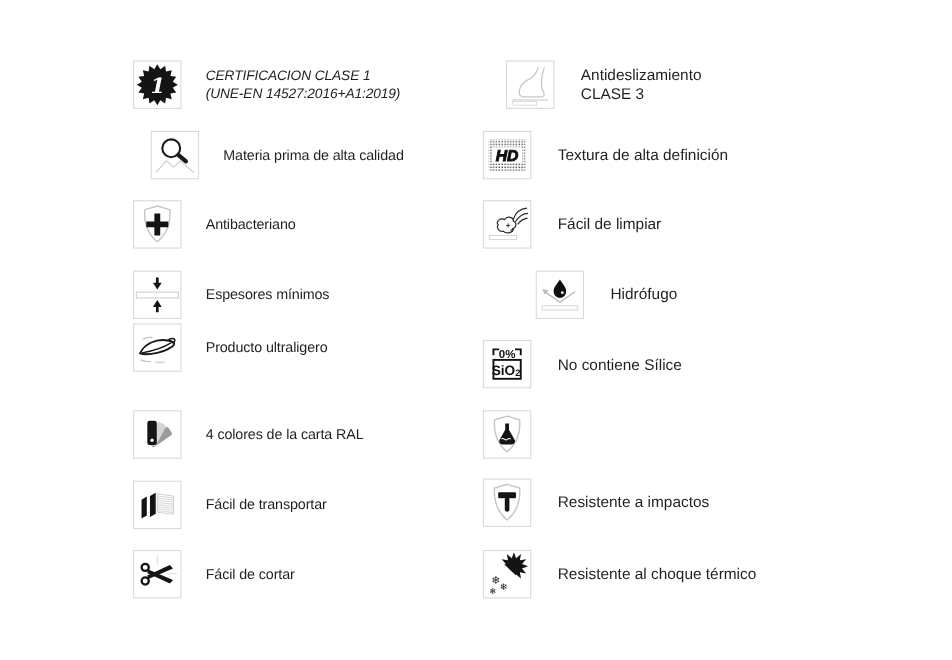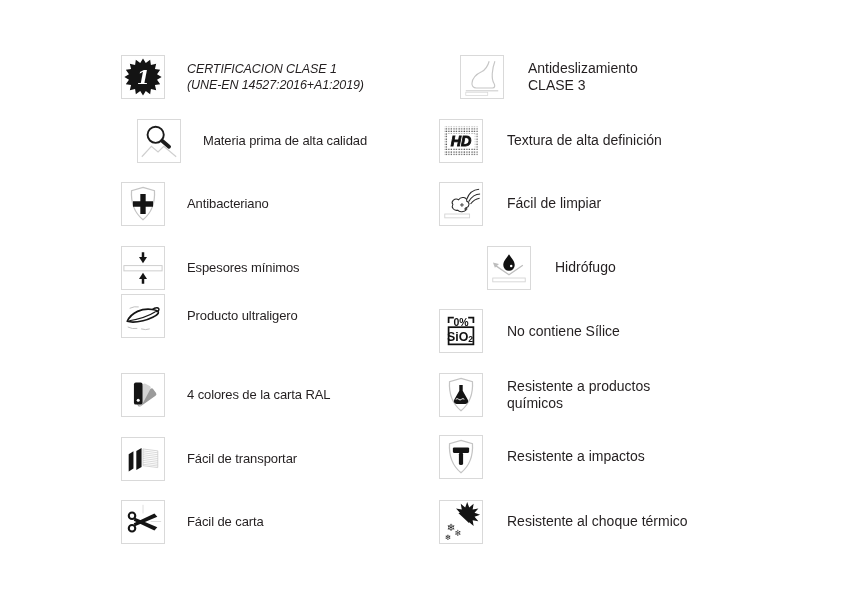--- a/index.html
+++ b/index.html
@@ -126,21 +126,21 @@
           <svg viewBox="0 0 44 44">
     <line x1="22" y1="4" x2="22" y2="13" stroke="#dcdcdc" stroke-width="1"></line>
     <line x1="30" y1="21.5" x2="41" y2="21.5" stroke="#dcdcdc" stroke-width="1"></line>
     <polygon points="13.5,17.5 37,27.5 34,30.8 12.3,20.8" fill="#141414"></polygon>
     <polygon points="13.5,26.5 37,16.5 34,13.2 12.3,23.2" fill="#141414"></polygon>
     <circle cx="10.5" cy="15.5" r="3.4" fill="none" stroke="#141414" stroke-width="2.2"></circle>
     <circle cx="10.5" cy="28.5" r="3.4" fill="none" stroke="#141414" stroke-width="2.2"></circle>
   </svg>
         </div>
     <div class="label">
-          <div>Fácil de carta</div>
+          <div>Fácil de cortar</div>
         </div>
   </div>
     </div>
   <div class="col" id="col-1">
       <div class="row" style="top: 55px; padding-left: 21px;">
     <div class="icon-box">
           <svg viewBox="0 0 44 44">
     <path d="M29.5,5.5 C28,11 25.5,14.5 21.5,16.5 C16,19 12,23.5 11.5,28.5 C11.2,31.5 13,33.5 16,33.5 L33,33.5 C35.5,33.5 36,31 34.5,28.5 C31.5,24 32.5,13.5 35.5,5.5" fill="none" stroke="#c6c6c6" stroke-width="1.2"></path>
     <line x1="5" y1="36.5" x2="39" y2="36.5" stroke="#c6c6c6" stroke-width="1"></line>
     <rect x="5" y="38" width="23" height="3.5" fill="none" stroke="#d8d8d8" stroke-width="0.8"></rect>
@@ -208,24 +208,20 @@
           <div>No contiene Sílice</div>
         </div>
   </div>
       <div class="row" style="top: 373px;">
     <div class="icon-box">
           <svg viewBox="0 0 44 44">
     <path d="M22,4.5 L34,8 C34.6,17 33,29.5 22,38.5 C11,29.5 9.4,17 10,8 Z" fill="none" stroke="#c4c4c4" stroke-width="1.3"></path>
     <path d="M20.2,11.5 h3.6 v6 l5.2,9.3 a3,3 0 0 1 -2.6,4.7 h-8.8 a3,3 0 0 1 -2.6,-4.7 l5.2,-9.3 Z" fill="#141414"></path>
     <path d="M16.5,26.5 q1.5,-1.5 3,0 q1.5,1.5 3,0 q1.5,-1.5 3,0" stroke="#ffffff" stroke-width="1" fill="none"></path>
   </svg>
-        </div>
-    <div class="label">
-          <div>Resistente a productos</div>
-          <div>químicos</div>
         </div>
   </div>
       <div class="row" style="top: 435px;">
     <div class="icon-box">
           <svg viewBox="0 0 44 44">
     <path d="M22,4.5 L34,8 C34.6,17 33,29.5 22,38.5 C11,29.5 9.4,17 10,8 Z" fill="none" stroke="#c4c4c4" stroke-width="1.3"></path>
     <rect x="13.5" y="12" width="17" height="5.8" rx="1.2" fill="#141414"></rect>
     <rect x="19.8" y="17" width="4.4" height="13.5" rx="2" fill="#141414"></rect>
   </svg>
         </div>

